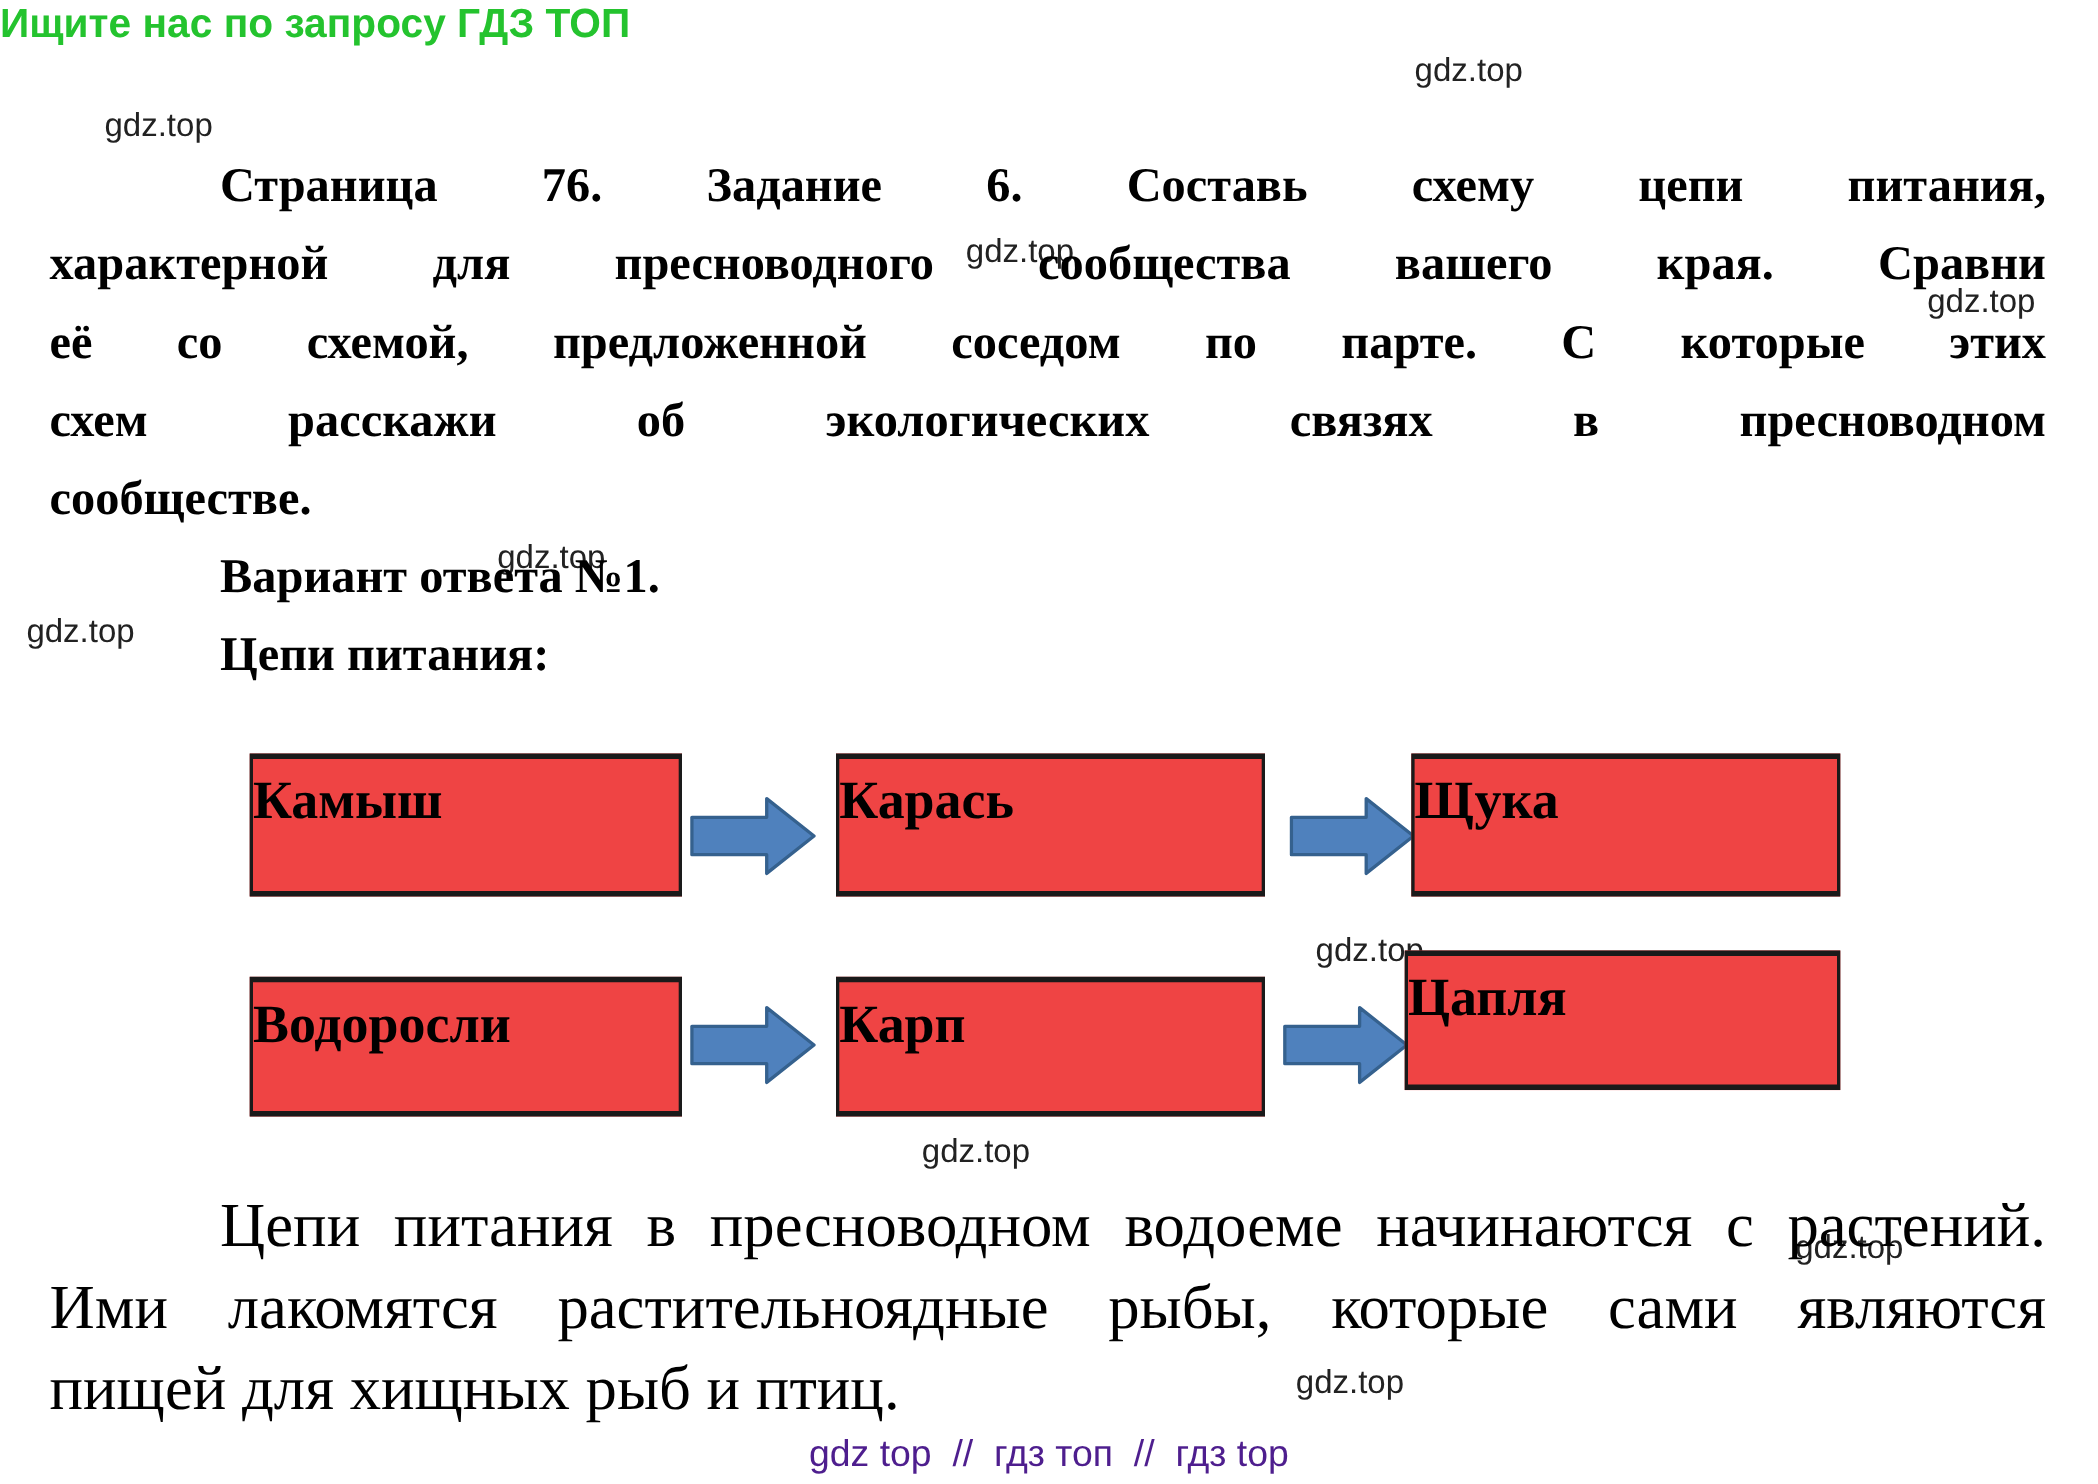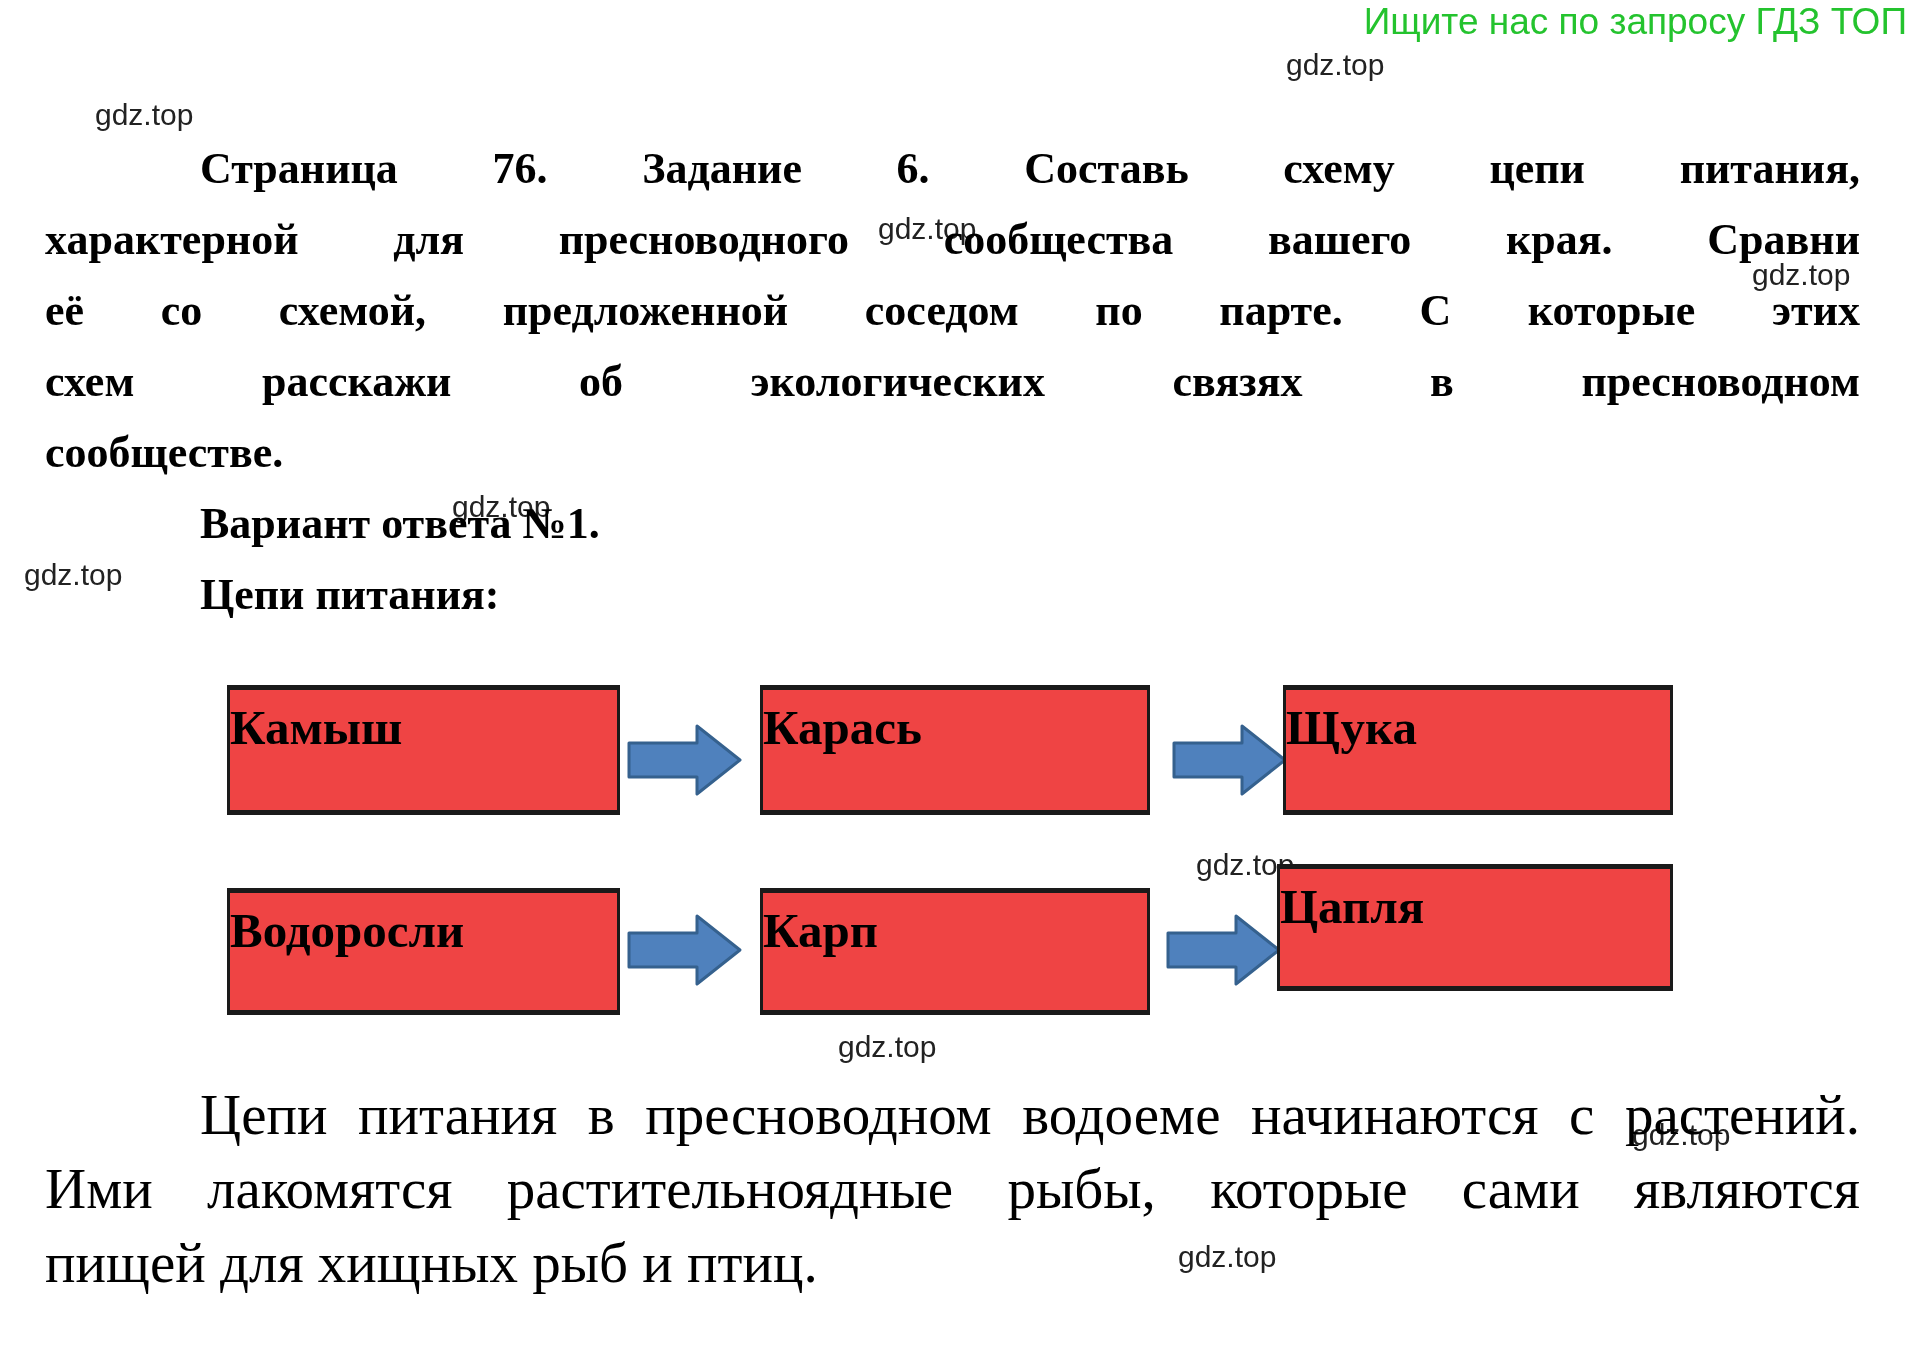--- a/index.html
+++ b/index.html
@@ -7,24 +7,25 @@
     position:relative;
     width:1907px;height:1349px;
     background:#ffffff;
     overflow:hidden;
     font-family:"Liberation Serif", serif;
     color:#000;
   }
   
   .promo{
     position:absolute;top:2px;left:0;width:100%;
-    text-align:right;
+    text-align:left;
     font-family:"Liberation Sans", sans-serif;
     font-size:37px;line-height:40px;
     color:#24c32e;
+    font-weight:bold;
   }
   
   .wm{
     position:absolute;
     font-family:"Liberation Sans", sans-serif;
     font-size:30px;line-height:34px;
     color:#222222;
     white-space:nowrap;
   }
   
@@ -132,14 +133,15 @@
   <div class="nodebox" style="left:1277px;top:864px;width:396px;height:127px">
     <span class="lbl">Цапля</span>
   </div>
 
   <div class="explblock">
     <div class="eline just indent">Цепи питания в пресноводном водоеме начинаются с растений.</div>
     <div class="eline just">Ими лакомятся растительноядные рыбы, которые сами являются</div>
     <div class="eline">пищей для хищных рыб и птиц.</div>
   </div>
 
+  <div class="footer">gdz top  //  гдз топ  //  гдз top</div>
 
 </div>
 
 </body></html>

